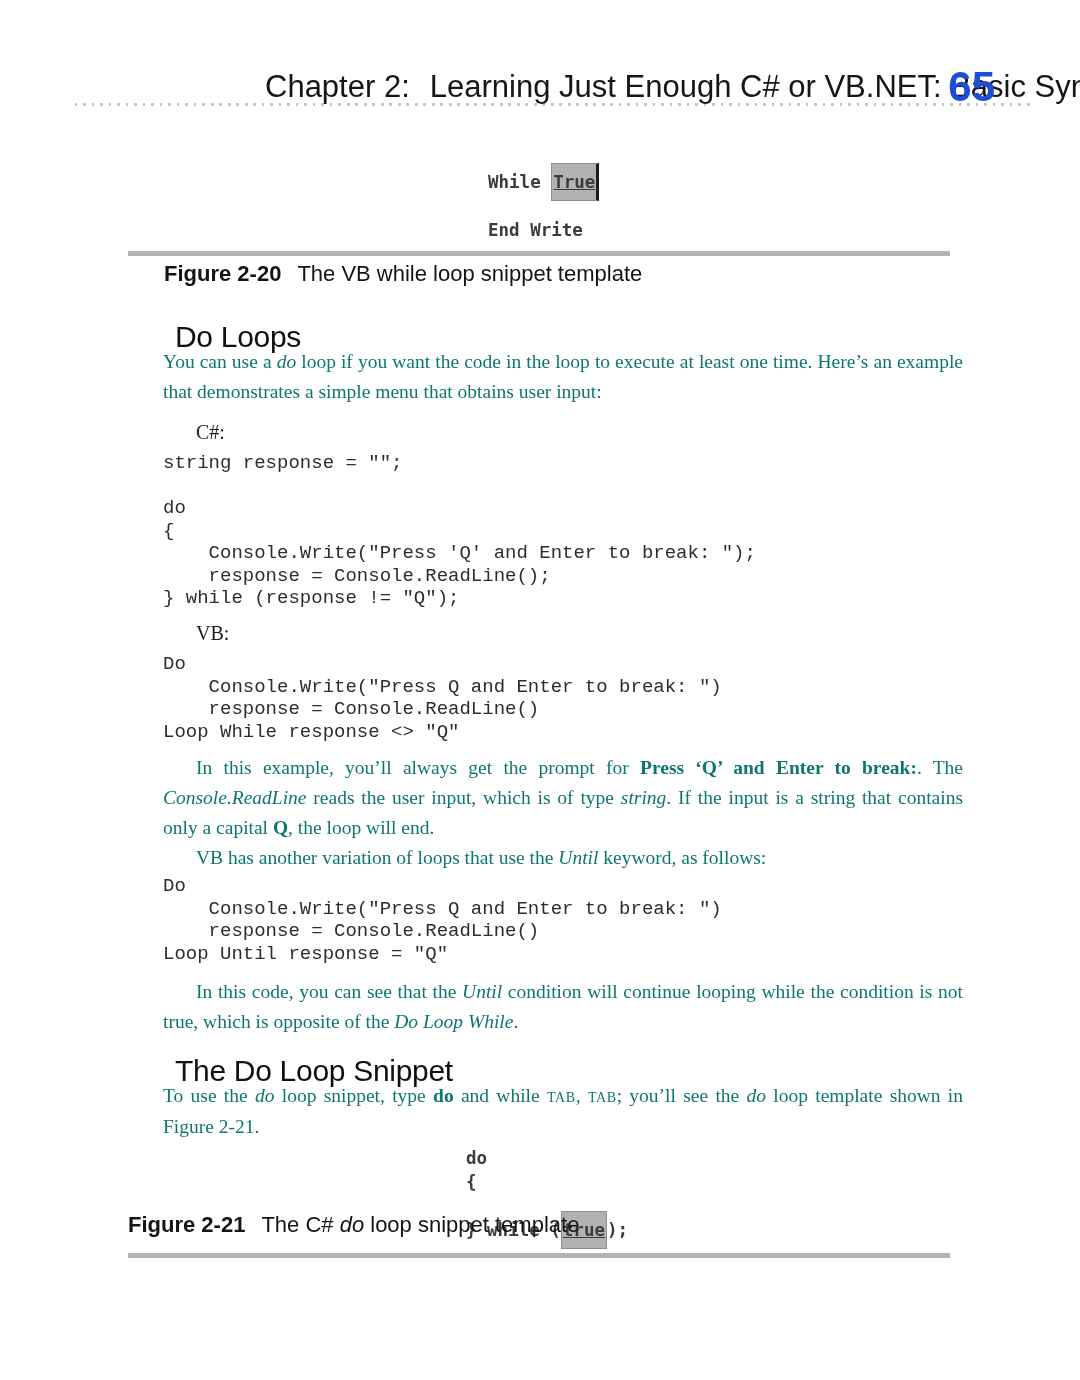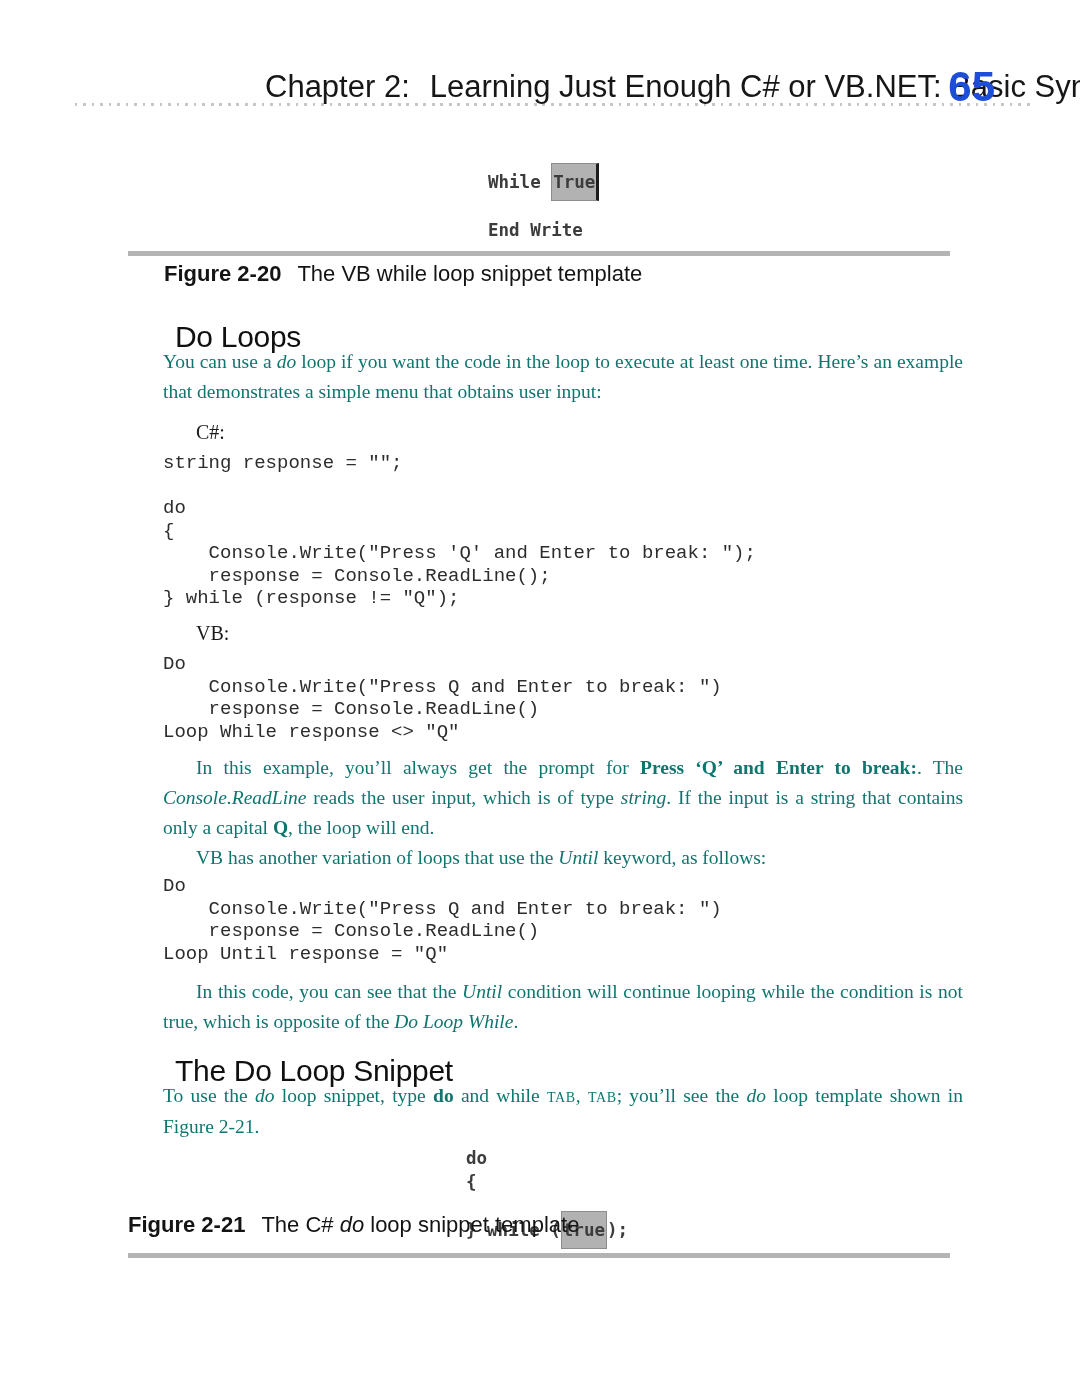--- a/index.html
+++ b/index.html
@@ -25,21 +25,21 @@
     line-height:1;
   }
 
   
   .fig-code {
     position:absolute; font-family:"DejaVu Sans Mono", monospace;
     font-size:17.5px; font-weight:600; color:#3c3c3c; line-height:24px; white-space:pre;
   }
   .fig-code-top { left:488px; top:170px; }
   .fig-code-bottom { left:466px; top:1146px; }
-  .fig-code .hl { background:#b2b2b2; border:1px solid #8d8d8d; padding:8px 1px; }
+  .fig-code .hl { background:#b2b2b2; border:1px solid #8d8d8d; padding:8px 1px;text-decoration:underline; }
   .fig-code .caret { border-right:3px solid #1c1c1c; }
 
   
   .rule { position:absolute; left:128px; width:822px; height:5px; background:#b4b4b4; }
   .rule-1 { top:251px; } .rule-2 { top:1253px; }
   .caption {
     position:absolute; left:128px; font-family:"Liberation Sans", sans-serif;
     font-size:22px; color:#141414; white-space:nowrap;
   }
   .caption-1 { top:261px;margin-left:36px; } .caption-2 { top:1212px; }

